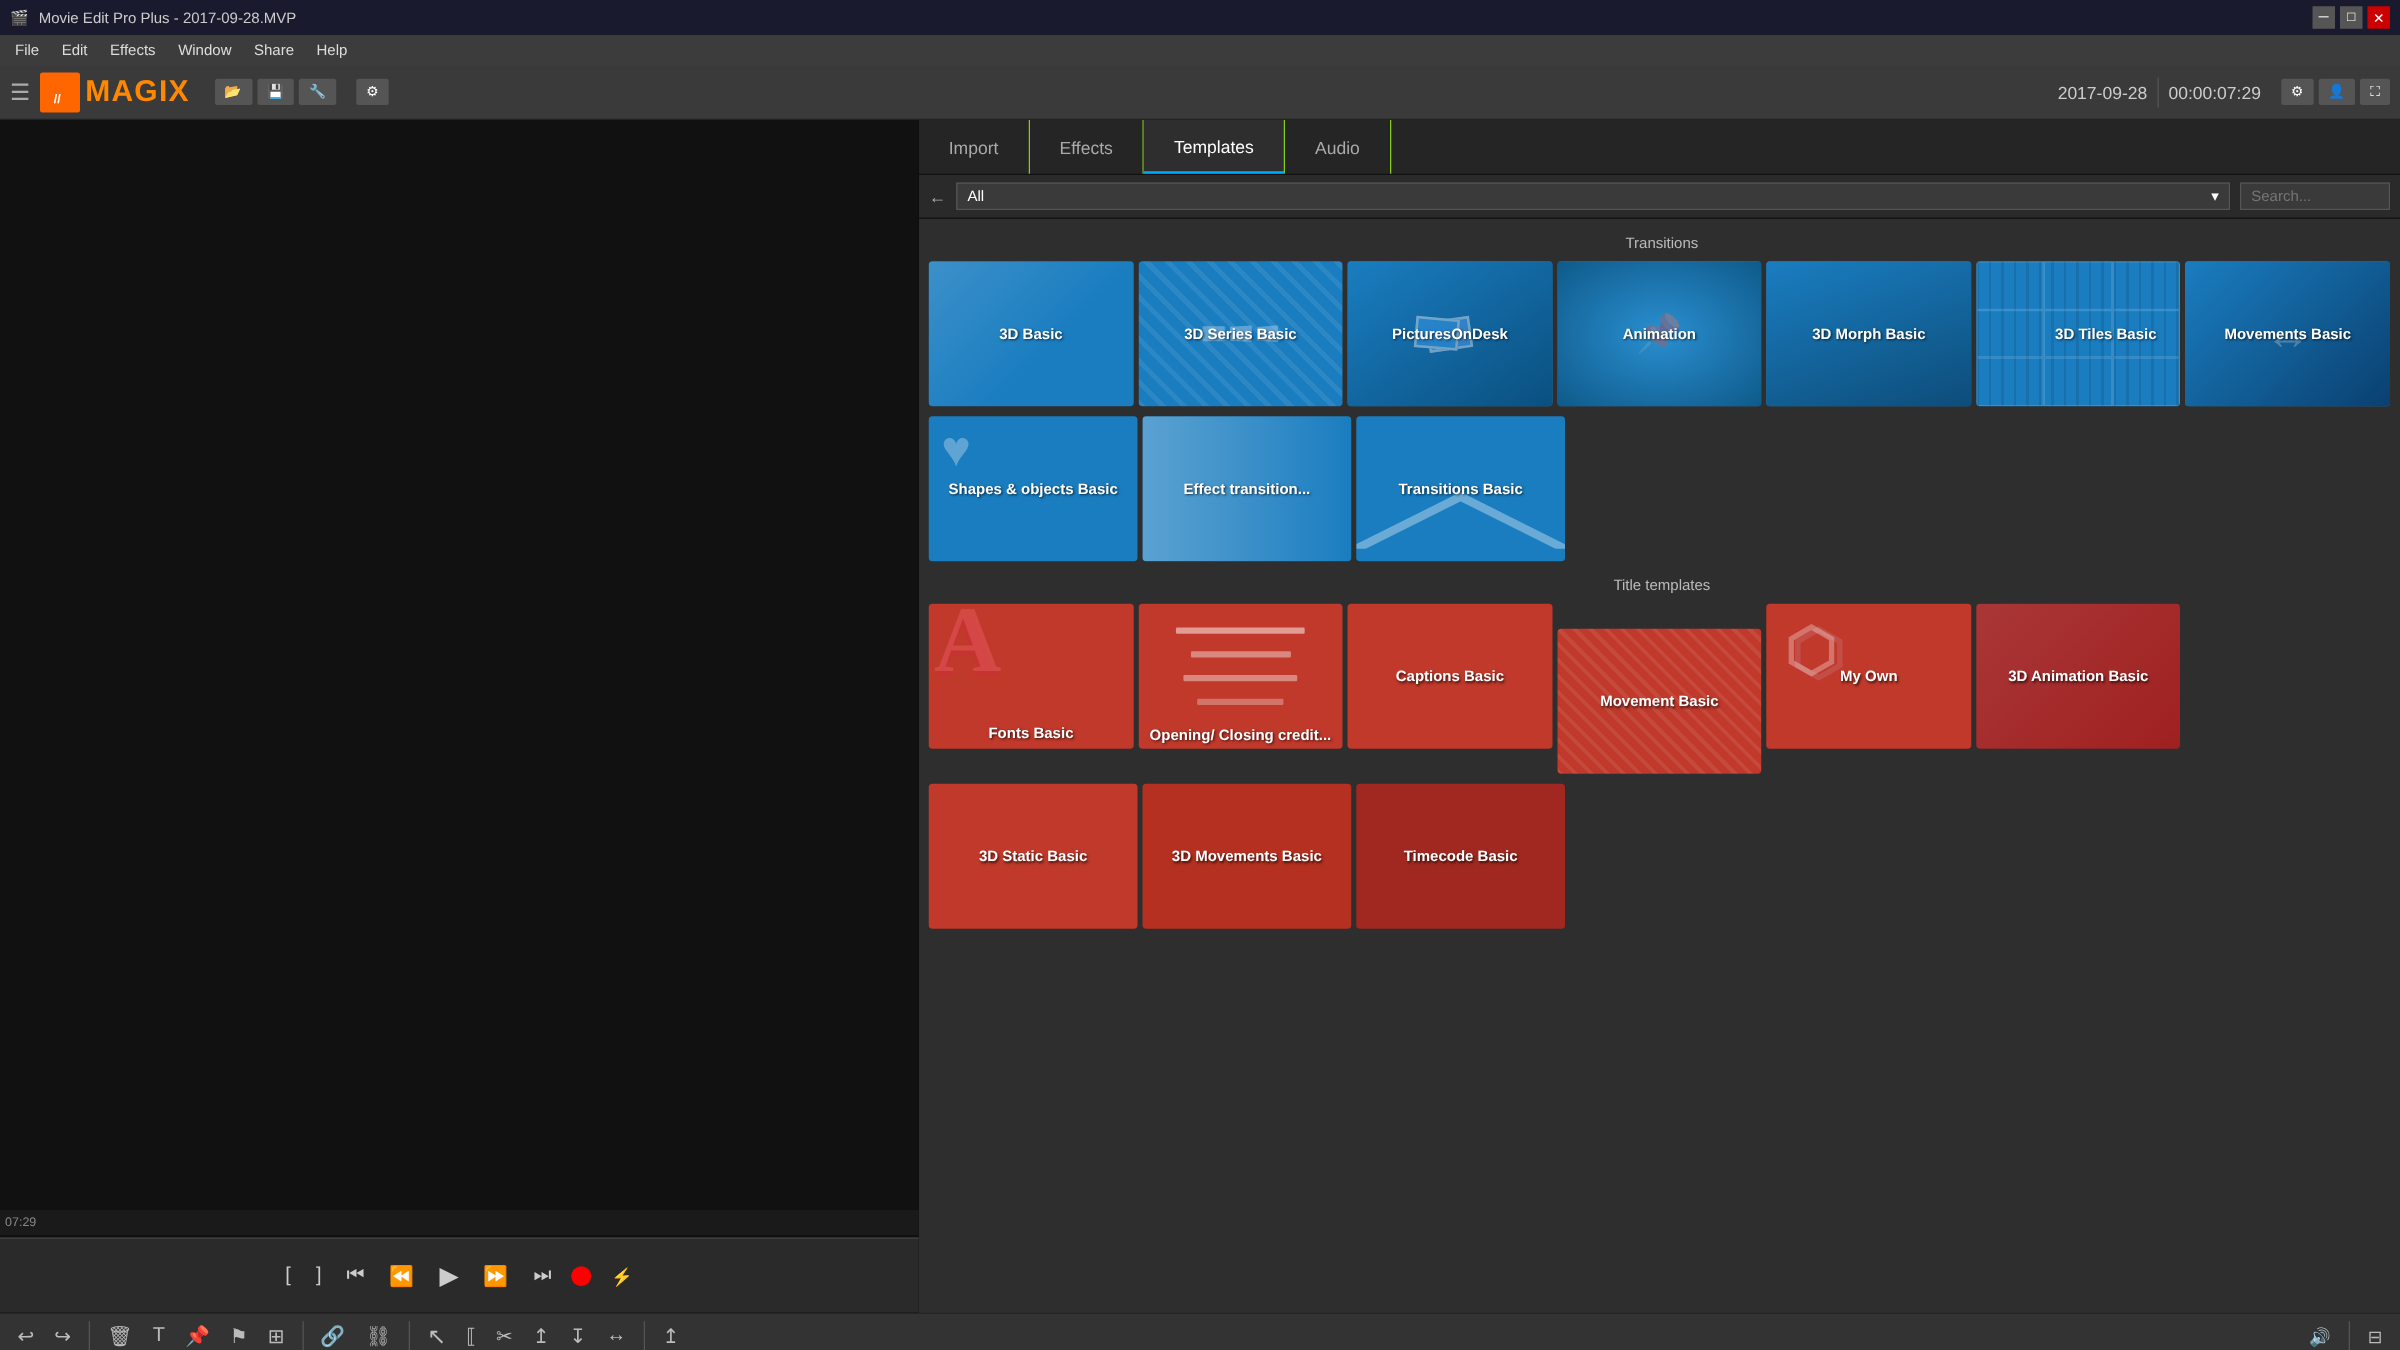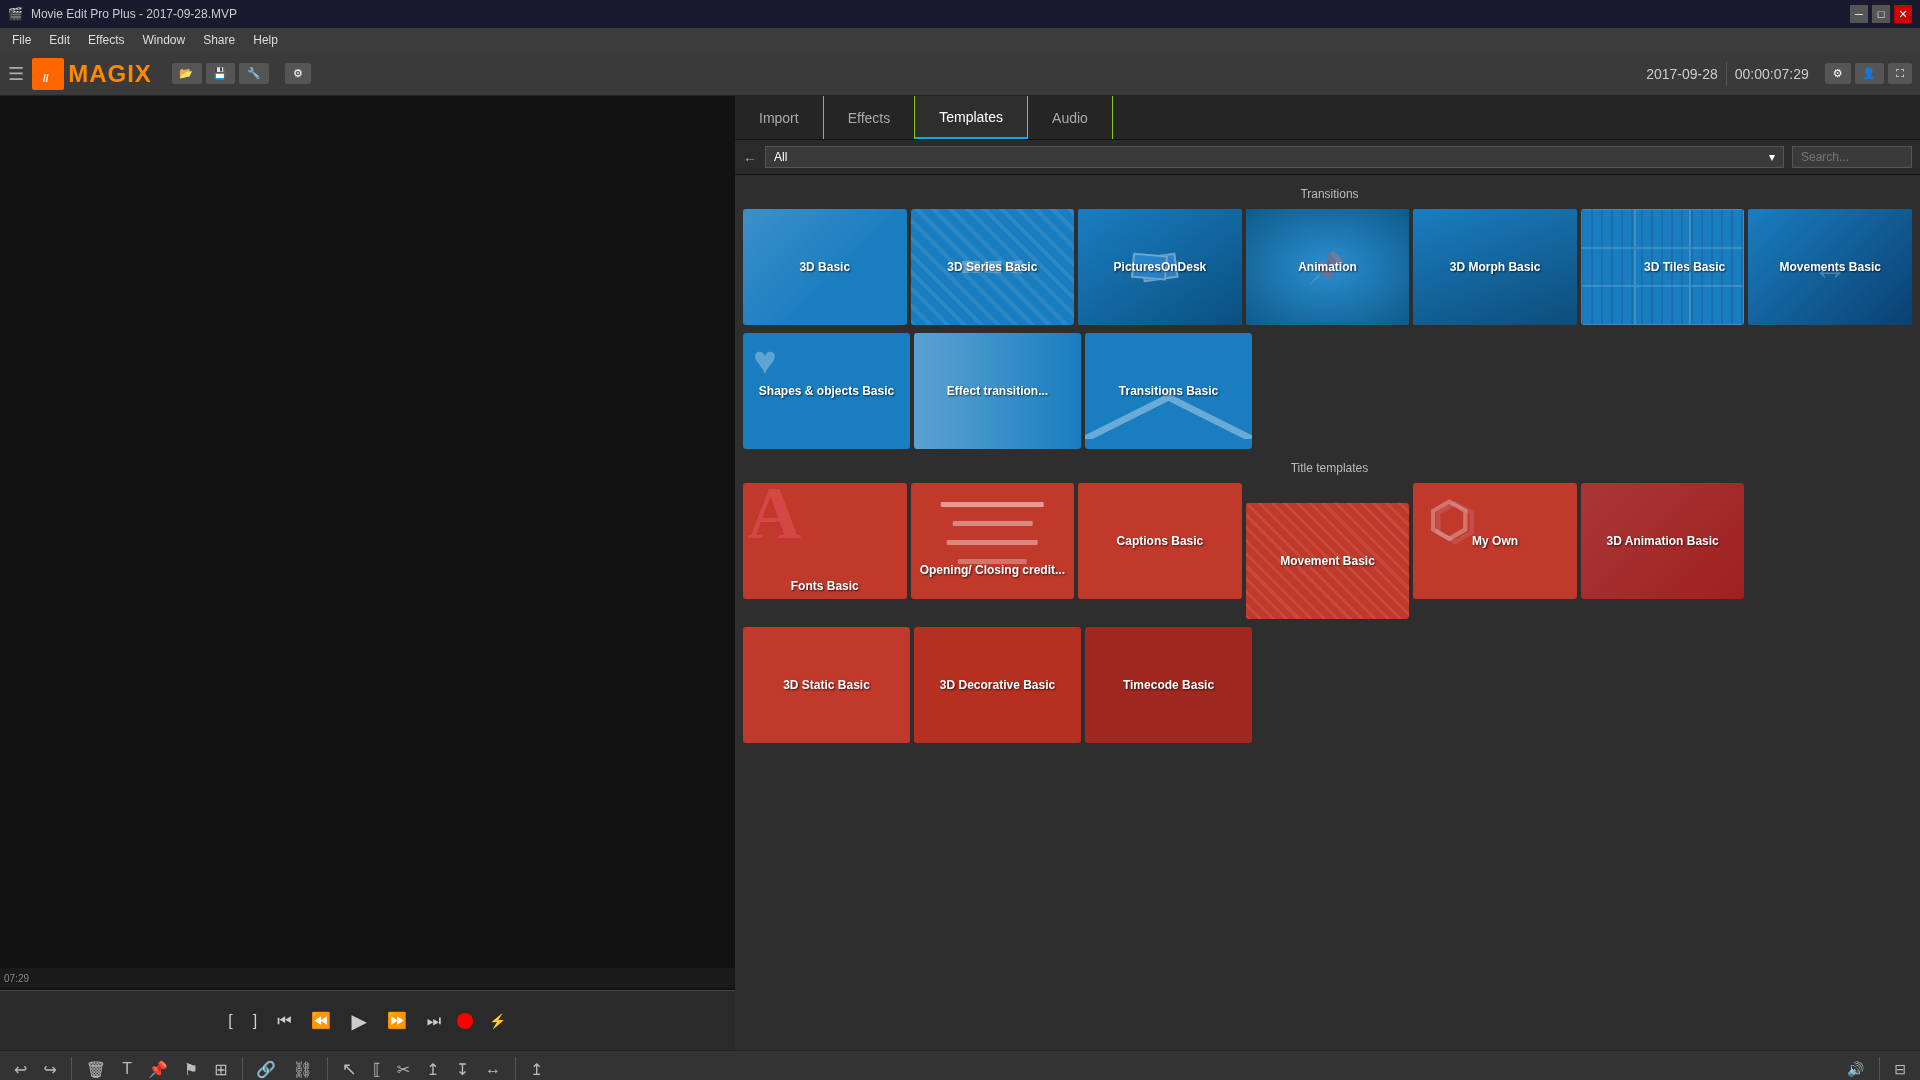--- a/index.html
+++ b/index.html
@@ -418,21 +418,21 @@
           <div style="position:absolute;left:4px;top:-8px;font-size:75px;font-family:serif;font-weight:900;color:rgba(220,80,80,0.7);line-height:1;">A</div>
           <span class="tile-label" style="position:relative;z-index:2;align-self:flex-end;padding-bottom:6px;">Fonts Basic</span>
         </div>
         <div class="tile red tile-opening" style="position:relative;overflow:hidden;">
           <div class="lines" style="position:absolute;top:15px;display:flex;flex-direction:column;gap:6px;width:70%;align-items:center;">
             <div class="line-bar" style="width:90%;height:5px;background:rgba(255,255,255,0.5);border-radius:1px;"></div>
             <div class="line-bar" style="width:70%;height:5px;background:rgba(255,255,255,0.4);border-radius:1px;"></div>
             <div class="line-bar" style="width:80%;height:5px;background:rgba(255,255,255,0.4);border-radius:1px;"></div>
             <div class="line-bar" style="width:60%;height:5px;background:rgba(255,255,255,0.3);border-radius:1px;"></div>
           </div>
-          <span class="tile-label" style="position:relative;z-index:2;align-self:flex-end;padding-bottom:22px;">Opening/ Closing credit...</span>
+          <span class="tile-label" style="position:relative;z-index:2;align-self:flex-end;padding-bottom:4px;">Opening/ Closing credit...</span>
         </div>
         <div class="tile red tile-captions">
           <span class="tile-label">Captions Basic</span>
         </div>
         <div class="tile red tile-movement" style="position:relative;overflow:hidden;margin-top:20px;">
           <div style="position:absolute;inset:0;background:repeating-linear-gradient(45deg,rgba(255,255,255,0.04) 0px,rgba(255,255,255,0.04) 3px,transparent 3px,transparent 9px);"></div>
           <span class="tile-label">Movement Basic</span>
         </div>
         <div class="tile red tile-myown" style="position:relative;overflow:hidden;">
           <div style="position:absolute;left:15px;top:8px;font-size:48px;opacity:0.3;">⬡</div>
@@ -442,21 +442,21 @@
           <div style="position:absolute;inset:0;background:linear-gradient(135deg,rgba(255,255,255,0.1),transparent);"></div>
           <span class="tile-label">3D Animation Basic</span>
         </div>
       </div>
 
       <div class="tiles-grid" style="grid-template-columns: repeat(3, 1fr); max-width: calc(3 * (100%/7) + 2 * 4px);">
         <div class="tile red tile-3dstatic">
           <span class="tile-label">3D Static Basic</span>
         </div>
         <div class="tile red tile-3ddeco" style="background:#b53020;">
-          <span class="tile-label">3D Decorative Basic</span>
+          <span class="tile-label">3D Movements Basic</span>
         </div>
         <div class="tile red tile-timecode" style="background:#a02820;">
           <span class="tile-label">Timecode Basic</span>
         </div>
       </div>
 
     </div>
   </div>
 </div>
 

